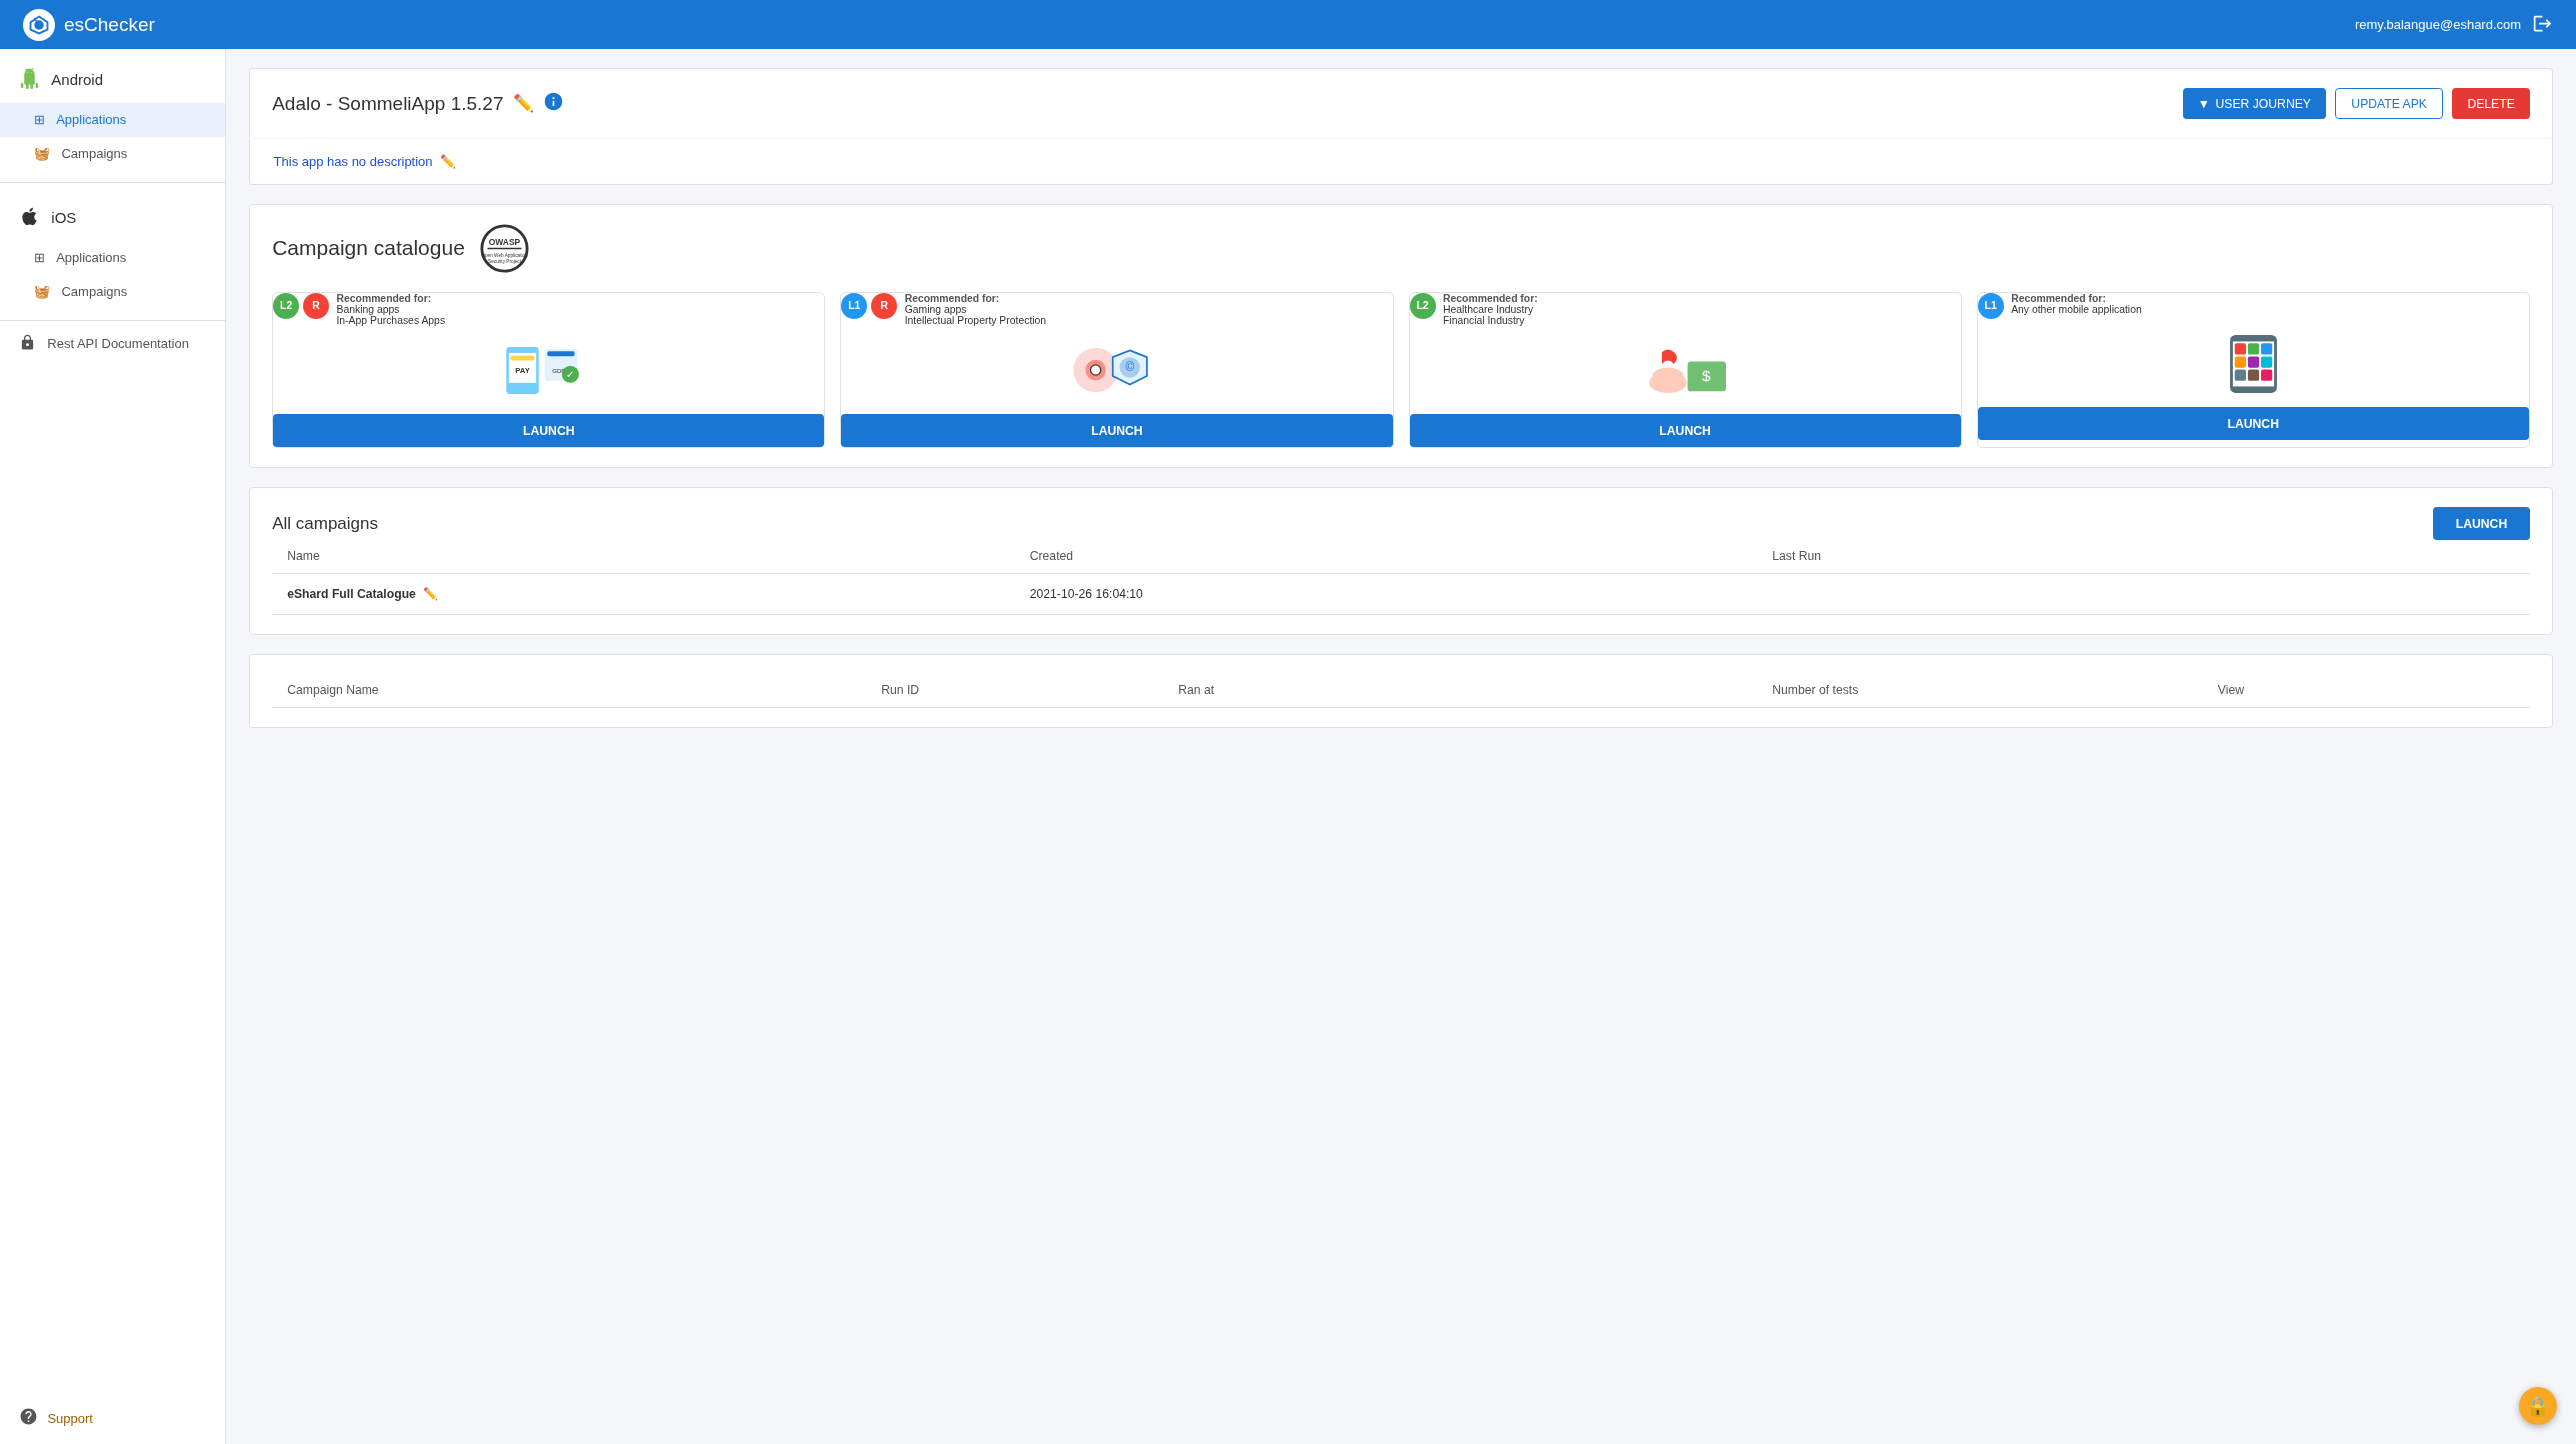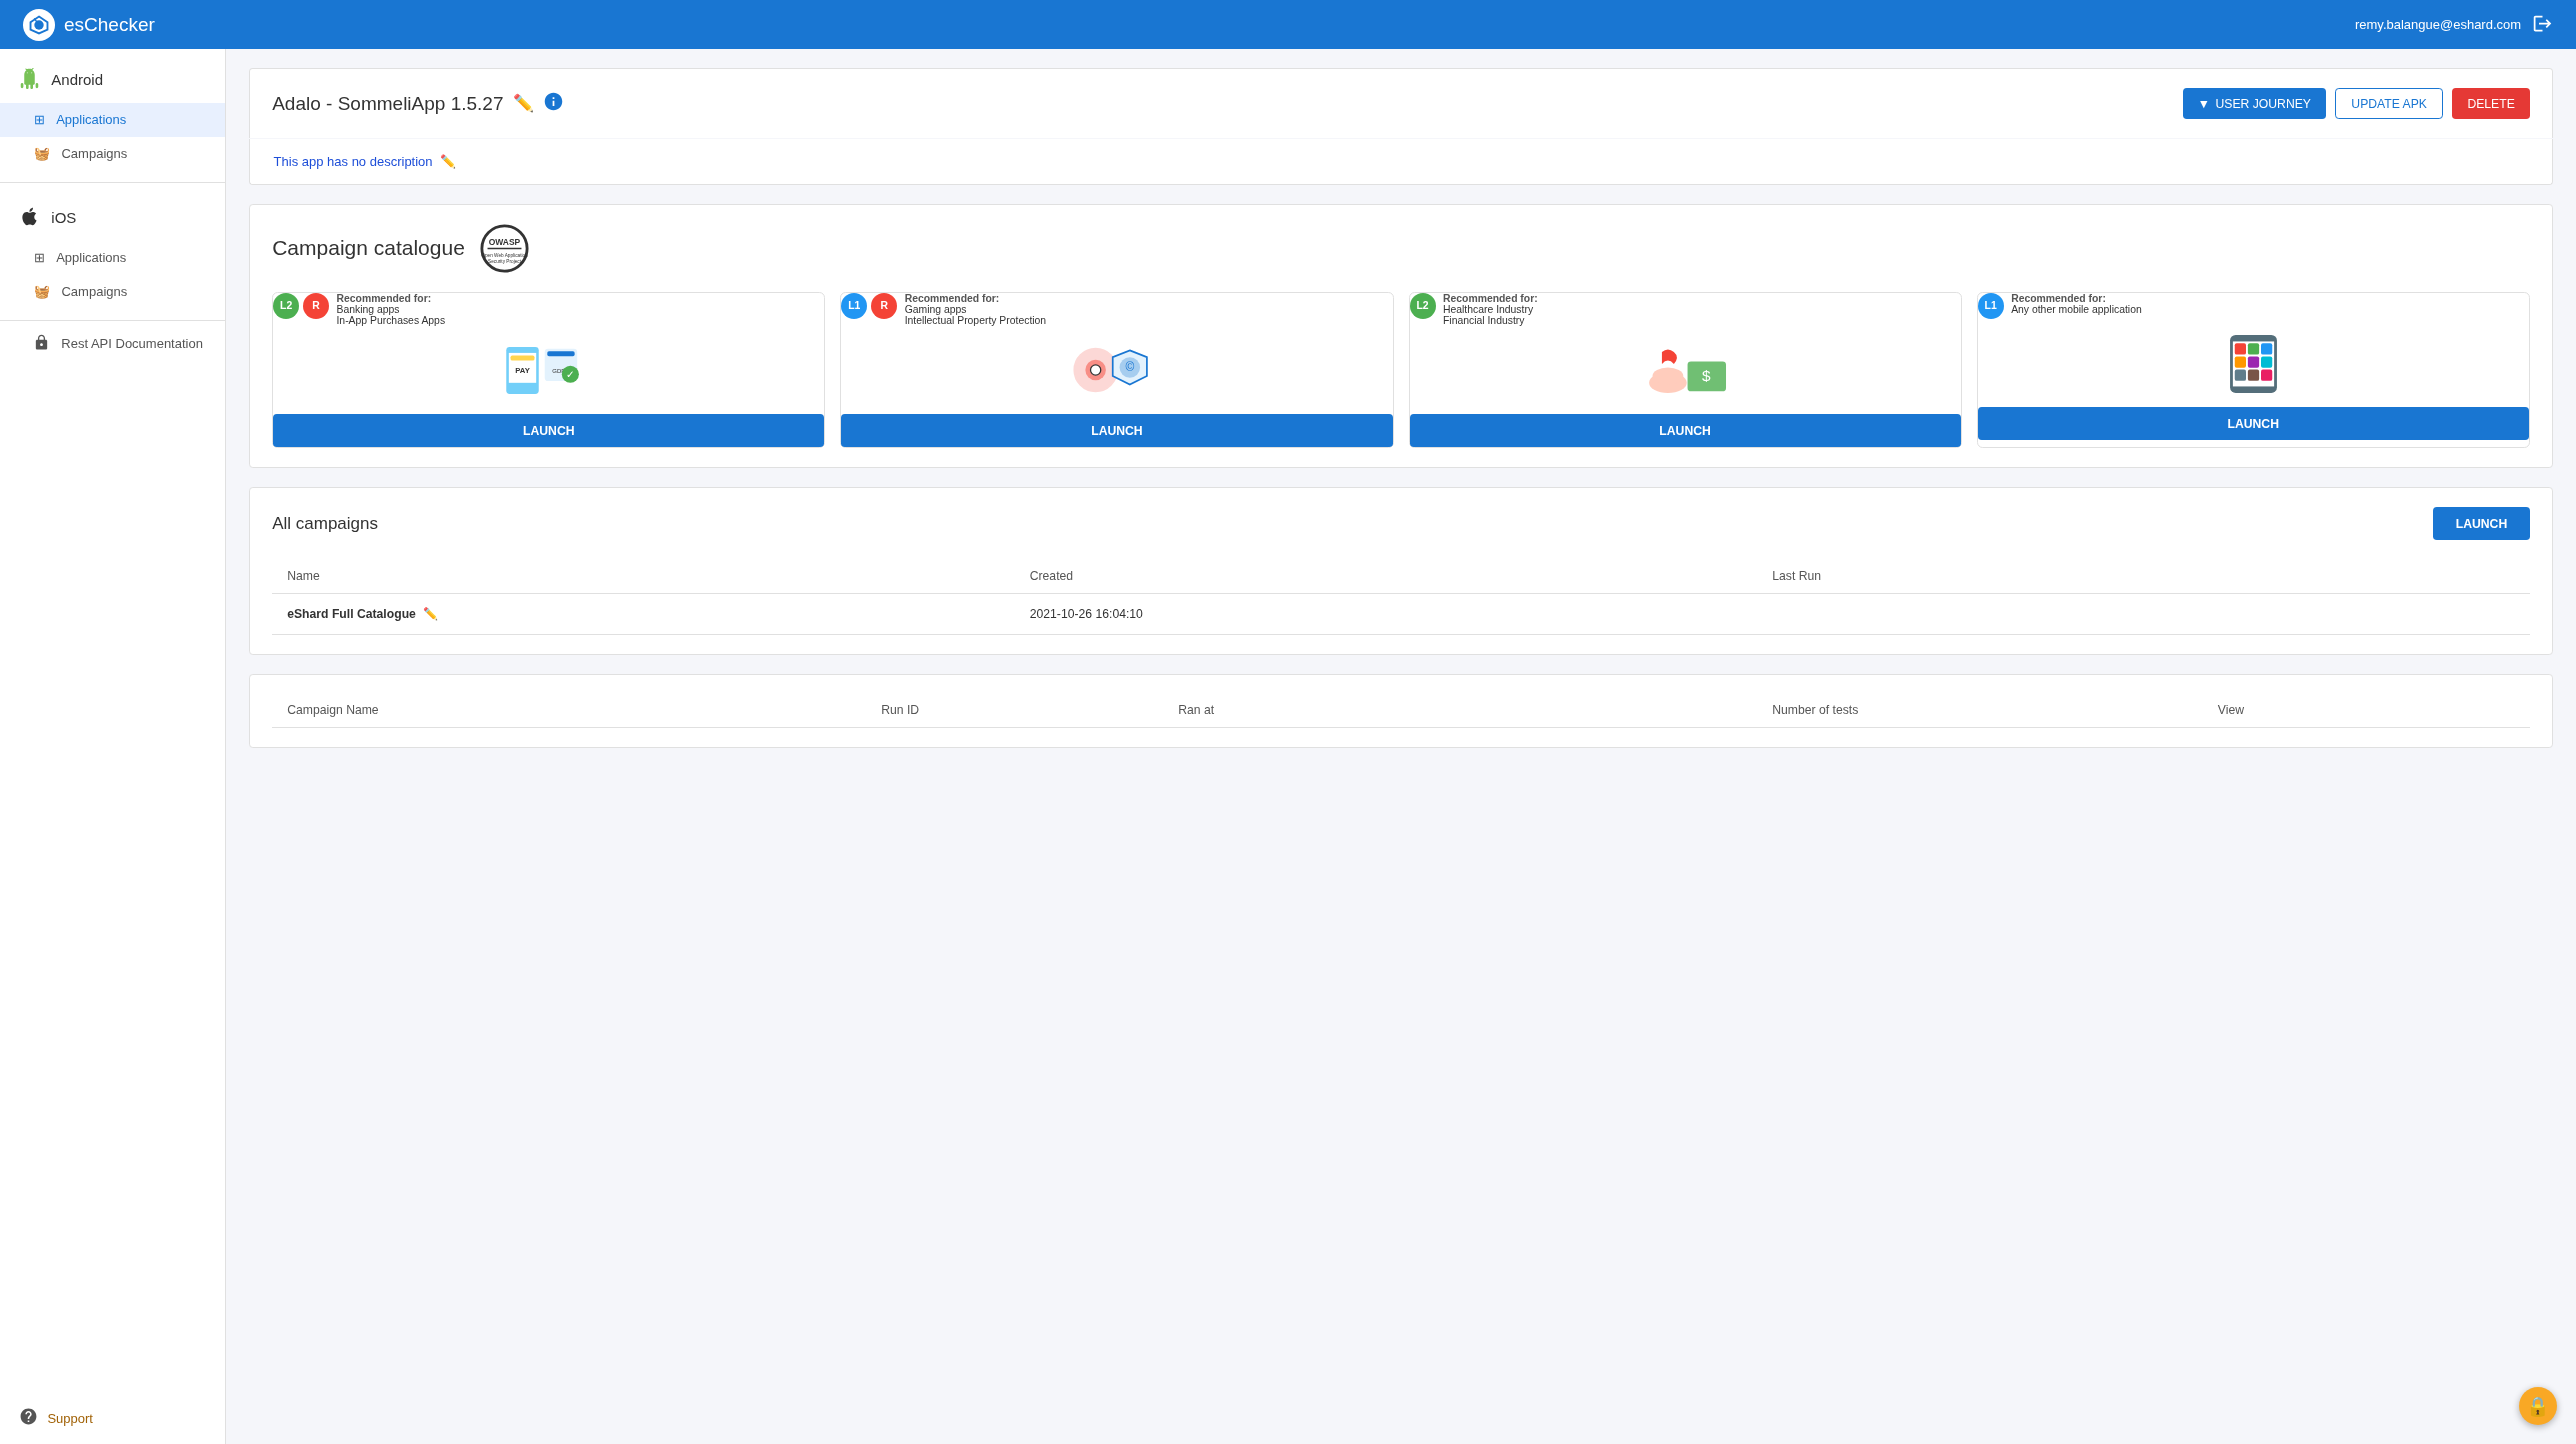--- a/index.html
+++ b/index.html
@@ -186,21 +186,21 @@
       font-size: 12.2px;
       font-weight: 600;
       width: 100%;
     }
 
     
     .all-campaigns-header {
       display: flex;
       align-items: center;
       justify-content: space-between;
-      margin-bottom: 20px;
+      margin-bottom: 0;
     }
     .all-campaigns-title { font-size: 17px; font-weight: 500; }
     .table-header {
       display: grid;
       grid-template-columns: 2fr 2fr 2fr;
       padding: 9.4px 15px;
       font-size: 12.2px;
       font-weight: 500;
       color: #555;
       border-bottom: 0.9px solid #e0e0e0;
@@ -300,21 +300,21 @@
       <div class="sidebar-item">
         <span>⊞</span>
         <span>Applications</span>
       </div>
       <div class="sidebar-item">
         <span>🧺</span>
         <span>Campaigns</span>
       </div>
     </div>
     <hr class="sidebar-divider">
-    <div class="sidebar-item" style="padding-left:33px;">
+    <div class="sidebar-item" style="padding-left:19px;">
       <span>
         <svg width="17" height="17" viewBox="0 0 24 24" fill="#555">
             <path d="M18 8h-1V6c0-2.76-2.24-5-5-5S7 3.24 7 6v2H6c-1.1 0-2 .9-2 2v10c0 1.1.9 2 2 2h12c1.1 0 2-.9 2-2V10c0-1.1-.9-2-2-2zm-6 9c-1.1 0-2-.9-2-2s.9-2 2-2 2 .9 2 2-.9 2-2 2zm3.1-9H8.9V6c0-1.71 1.39-3.1 3.1-3.1 1.71 0 3.1 1.39 3.1 3.1v2z"></path>
           </svg>
       </span>
       <span>Rest API Documentation</span>
     </div>
     <div class="sidebar-footer">
       <span>
         <svg width="19" height="19" viewBox="0 0 24 24" fill="#555">

